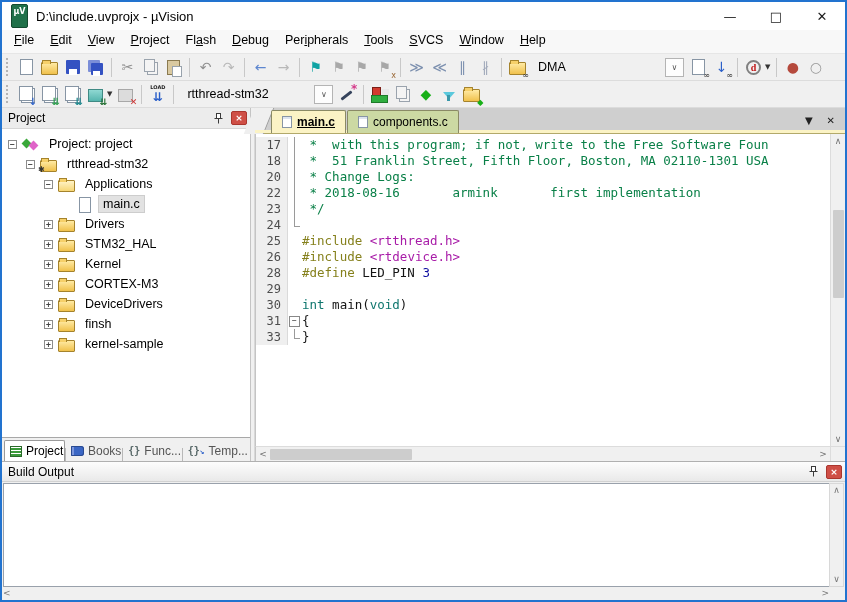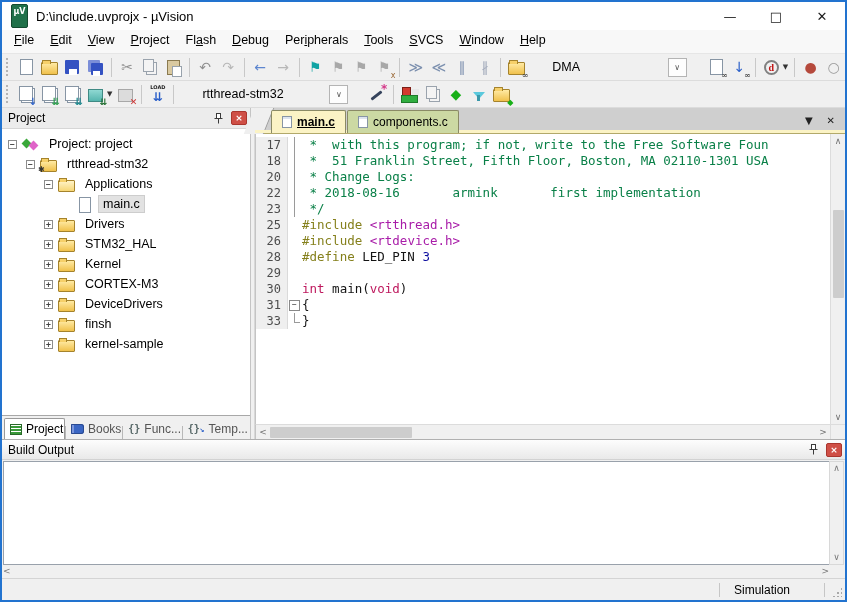--- a/index.html
+++ b/index.html
@@ -58,21 +58,21 @@
   .k-wand::before{content:"";position:absolute;left:4px;top:11px;width:13px;height:3px;background:#35435c;
     transform:rotate(-38deg);border-radius:1px}
   .k-wand::after{content:"*";position:absolute;right:2px;top:-1px;color:#d43a8a;font-size:12px;font-weight:bold}
   .k-rte::before{content:"";position:absolute;left:4px;top:4px;width:7px;height:7px;background:#d23b2f;border:1px solid #7c2018;
     box-shadow:9px 1px 0 -1px #e8e8e8}
   .k-rte::after{content:"";position:absolute;left:3px;bottom:3px;width:15px;height:6px;background:#2fae3f;border:1px solid #1d7a29}
   .k-funnel::before{content:"";display:block;width:0;height:0;border-left:6px solid transparent;border-right:6px solid transparent;
     border-top:7px solid #5ac8dc;margin-top:2px}
   .k-funnel::after{content:"";position:absolute;top:12px;left:10px;width:3px;height:6px;background:#3a98aa}
   
-  .combo{display:flex;align-items:center;height:21px;margin:0 18px}
+  .combo{display:flex;align-items:center;height:21px;margin:0 3px}
   .combo .cval{font-size:12.5px;padding:0 6px;white-space:nowrap}
   .combo .cbtn{width:19px;height:19px;background:#fdfdfd;border:1px solid #b4b4b4;display:flex;align-items:center;
     justify-content:center;font-size:8px;color:#555;font-family:"DejaVu Sans",sans-serif;margin-left:auto}
 
   
   .main{flex:1;display:flex;min-height:0}
   .proj{width:249px;display:flex;flex-direction:column;background:#fff;border-right:1px solid #c4c4c4;flex:none}
   .phead{height:21px;background:#ececec;border-bottom:1px solid #d6d6d6;display:flex;align-items:center;
     padding:0 3px 0 6px;font-size:12px;flex:none;gap:5px}
   .phead .plabel{flex:1}
@@ -130,21 +130,21 @@
   .codepane{flex:1;overflow:hidden;padding-top:3px}
   .cl{display:flex;height:16px;font:12.5px/16px "DejaVu Sans Mono",monospace;white-space:pre}
   .ln{width:32px;text-align:right;padding-right:6px;color:#4d4d4d;background:#efefef;border-right:1px solid #dadada;
     font-size:12px;flex:none}
   .fold{width:14px;position:relative;flex:none}
   .f-line::before{content:"";position:absolute;left:6px;top:0;bottom:0;width:1px;background:#9a9a9a}
   .f-end::before{content:"";position:absolute;left:6px;top:0;height:9px;width:5px;border-left:1px solid #9a9a9a;border-bottom:1px solid #9a9a9a}
   .f-box::before{content:"−";position:absolute;left:1px;top:3px;width:9px;height:9px;border:1px solid #888;background:#fff;
     font:8px/8px "DejaVu Sans Mono",monospace;text-align:center;color:#333}
   .ct{flex:1;overflow:hidden}
-  .sc{color:#0a8048}.sk{color:#be185d}.sp{color:#85801c}.ss{color:#a81ca8}.sn{color:#0f0fa0}.st{color:#141414}
+  .sc{color:#0a8048}.sk{color:#0f766e}.sp{color:#85801c}.ss{color:#a81ca8}.sn{color:#0f0fa0}.st{color:#141414}
   .vsb{width:15px;background:#f0f0f0;border-left:1px solid #dcdcdc;display:flex;flex-direction:column;align-items:center;
     font:9px/1 "DejaVu Sans",sans-serif;color:#707070;flex:none}
   .vsb .sarr{height:14px;display:flex;align-items:center}
   .vsb .thumb{width:11px;height:88px;background:#cdcdcd;border-radius:1px;margin-top:62px}
   .hsb{height:15px;background:#f0f0f0;border-top:1px solid #dcdcdc;display:flex;align-items:center;
     font:9px/1 "DejaVu Sans",sans-serif;color:#707070;flex:none;border-left:1px solid #c4c4c4}
   .hsb .sarr{width:14px;text-align:center}
   .hsb .thumb{height:11px;width:142px;background:#cdcdcd;border-radius:1px}
   .hsb .hspace{flex:1}
   .hsb .corner{width:15px;height:100%;background:#f0f0f0;border-left:1px solid #dcdcdc}
@@ -439,20 +439,21 @@
             <span>✕</span>
           </span>
         </div>
       <div class="code-wrap">
         <div class="codepane" id="codepane">
             <div class="cl"><span class="ln">17</span><span class="fold f-line"></span><span class="ct"><span class="sc"> *  with this program; if not, write to the Free Software Foun</span></span></div>
             <div class="cl"><span class="ln">18</span><span class="fold f-line"></span><span class="ct"><span class="sc"> *  51 Franklin Street, Fifth Floor, Boston, MA 02110-1301 USA</span></span></div>
             <div class="cl"><span class="ln">20</span><span class="fold f-line"></span><span class="ct"><span class="sc"> * Change Logs:</span></span></div>
             <div class="cl"><span class="ln">22</span><span class="fold f-line"></span><span class="ct"><span class="sc"> * 2018-08-16       armink       first implementation</span></span></div>
             <div class="cl"><span class="ln">23</span><span class="fold f-line"></span><span class="ct"><span class="sc"> */</span></span></div>
+            <div class="cl"><span class="ln">24</span><span class="fold f-end"></span><span class="ct"></span></div>
             <div class="cl"><span class="ln">25</span><span class="fold"></span><span class="ct"><span class="sp">#include</span><span class="st"> </span><span class="ss">&lt;rtthread.h&gt;</span></span></div>
             <div class="cl"><span class="ln">26</span><span class="fold"></span><span class="ct"><span class="sp">#include</span><span class="st"> </span><span class="ss">&lt;rtdevice.h&gt;</span></span></div>
             <div class="cl"><span class="ln">28</span><span class="fold"></span><span class="ct"><span class="sp">#define</span><span class="st"> LED_PIN </span><span class="sn">3</span></span></div>
             <div class="cl"><span class="ln">29</span><span class="fold"></span><span class="ct"></span></div>
             <div class="cl"><span class="ln">30</span><span class="fold"></span><span class="ct"><span class="sk">int</span><span class="st"> main(</span><span class="sk">void</span><span class="st">)</span></span></div>
             <div class="cl"><span class="ln">31</span><span class="fold f-box"></span><span class="ct"><span class="st">{</span></span></div>
             <div class="cl"><span class="ln">33</span><span class="fold f-end"></span><span class="ct"><span class="st">}</span></span></div>
           </div>
         <div class="vsb">
           <span class="sarr">∧</span>
@@ -491,21 +492,14 @@
       </div>
     </div>
     <div class="bohsb">
       <span class="sarr">&lt;</span>
       <span class="hspace"></span>
       <span class="sarr">&gt;</span>
       <span class="corner"></span>
     </div>
   </div>
 
-  <div class="statusbar">
-    <span class="sb-space"></span>
-    <span class="sb-sep"></span>
-    <span class="sb-sim">Simulation</span>
-    <span class="sb-sep"></span>
-    <span class="sb-grip"></span>
-  </div>
 
 </div>
 
 </body></html>

